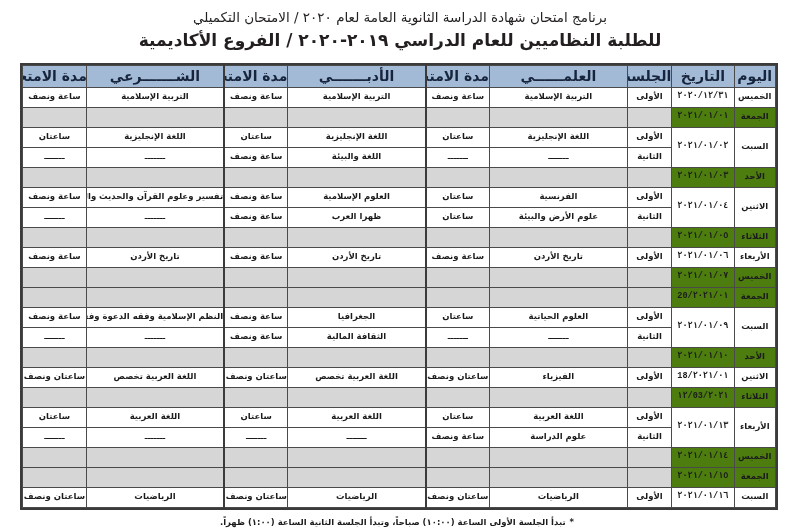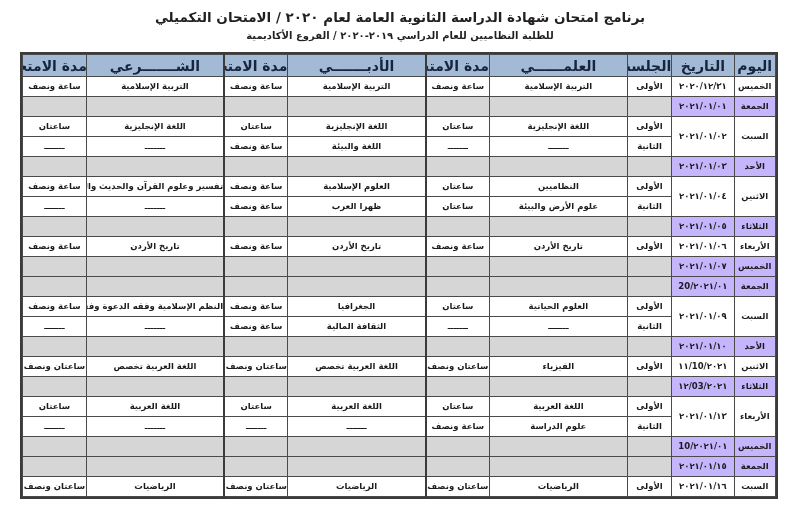--- a/index.html
+++ b/index.html
@@ -21,27 +21,27 @@
     padding: 0;
   }
 
   
   .title-block {
     text-align: center;
     padding-top: 7px;
   }
   .title-main {
     font-size: 13.5px;
-    font-weight: bold;
+    font-weight: normal;
     color: #231f20;
     line-height: 1.5;
     letter-spacing: -0.2px;
   }
   .title-sub {
-    font-size: 10px;
+    font-size: 17px;
     font-weight: bold;
     color: #231f20;
     line-height: 1.5;
     margin-top: 1px;
   }
 
   
   .table-wrap {
     margin: 9px 22px 0 20px;
     border: 2px solid #3b3b3b;
@@ -77,29 +77,30 @@
   .sep-left {
     border-left: 2px solid #3b3b3b !important;
   }
 
   tr.blank-row td {
     background: #d6d6d6;
     height: 19px;
   }
   tr.blank-row td.day-cell,
   tr.blank-row td.date-cell {
-    background: #c4b5fd;
+    background: #4d7c0f;
   }
 
   td.day-cell {
     font-size: 8.5px;
   }
   td.date-cell {
     font-size: 8.5px;
     letter-spacing: 0.2px;
+    font-family: Liberation Mono, monospace;
   }
   td.dash {
     font-size: 8.5px;
   }
 
   
   col.c-day     { width: 5.6%; }
   col.c-date    { width: 8.4%; }
   col.c-session { width: 6.0%; }
   col.c-subject { width: 18.6%; }
@@ -206,21 +207,21 @@
             <td class="sep-left"></td>
             <td></td>
             <td class="sep-left"></td>
             <td></td>
             <td></td>
           </tr>
           <tr>
             <td class="day-cell" rowspan="2">الاثنين</td>
             <td class="date-cell" rowspan="2">٢٠٢١/٠١/٠٤</td>
             <td>الأولى</td>
-            <td>النظاميين</td>
+            <td>الفرنسية</td>
             <td class="sep-left">ساعتان</td>
             <td>العلوم الإسلامية</td>
             <td class="sep-left">ساعة ونصف</td>
             <td>تفسير وعلوم القرآن والحديث والسيرة النبوية</td>
             <td>ساعة ونصف</td>
           </tr>
           <tr>
             <td>الثانية</td>
             <td>علوم الأرض والبيئة</td>
             <td class="sep-left">ساعتان</td>
@@ -299,21 +300,21 @@
             <td></td>
             <td></td>
             <td class="sep-left"></td>
             <td></td>
             <td class="sep-left"></td>
             <td></td>
             <td></td>
           </tr>
           <tr>
             <td class="day-cell" rowspan="1">الاثنين</td>
-            <td class="date-cell" rowspan="1">٢٠٢١/10/١١</td>
+            <td class="date-cell" rowspan="1">٢٠٢١/٠١/18</td>
             <td>الأولى</td>
             <td>الفيزياء</td>
             <td class="sep-left">ساعتان ونصف</td>
             <td>اللغة العربية تخصص</td>
             <td class="sep-left">ساعتان ونصف</td>
             <td>اللغة العربية تخصص</td>
             <td>ساعتان ونصف</td>
           </tr>
           <tr class="blank-row">
             <td class="day-cell">الثلاثاء</td>
@@ -341,21 +342,21 @@
             <td>الثانية</td>
             <td>علوم الدراسة</td>
             <td class="sep-left">ساعة ونصف</td>
             <td class="dash">ـــــــ</td>
             <td class="sep-left dash">ـــــــ</td>
             <td class="dash">ـــــــ</td>
             <td class="dash">ـــــــ</td>
           </tr>
           <tr class="blank-row">
             <td class="day-cell">الخميس</td>
-            <td class="date-cell">٢٠٢١/٠١/10</td>
+            <td class="date-cell">٢٠٢١/٠١/١٤</td>
             <td></td>
             <td></td>
             <td class="sep-left"></td>
             <td></td>
             <td class="sep-left"></td>
             <td></td>
             <td></td>
           </tr>
           <tr class="blank-row">
             <td class="day-cell">الجمعة</td>
@@ -376,14 +377,17 @@
             <td class="sep-left">ساعتان ونصف</td>
             <td>الرياضيات</td>
             <td class="sep-left">ساعتان ونصف</td>
             <td>الرياضيات</td>
             <td>ساعتان ونصف</td>
           </tr>
         </tbody>
     </table>
   </div>
 
+  <div class="footnote">
+    <span class="bullet">*</span><span>تبدأ الجلسة الأولى الساعة (١٠:٠٠) صباحاً، وتبدأ الجلسة الثانية الساعة (١:٠٠) ظهراً.</span>
+  </div>
 
 </div>
 
 </body></html>

